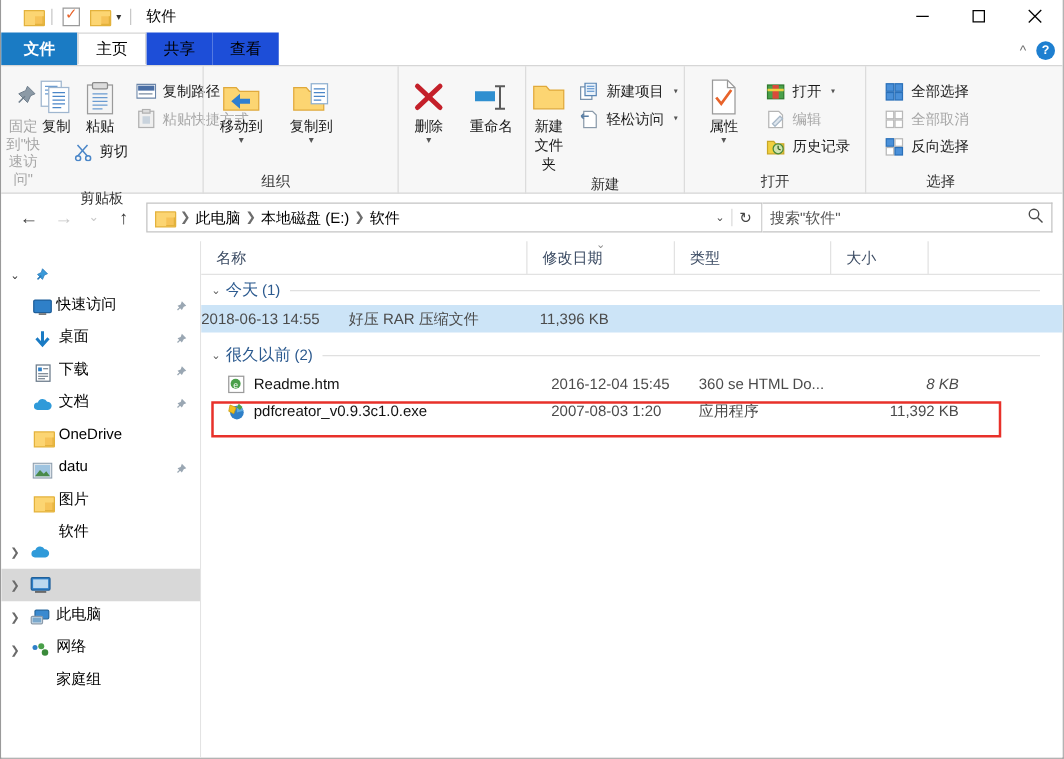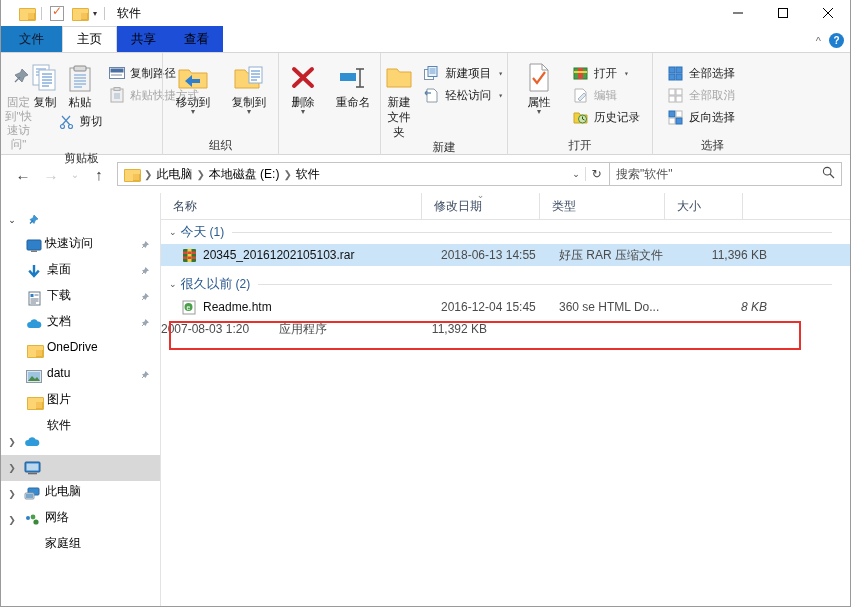--- a/index.html
+++ b/index.html
@@ -52,21 +52,21 @@
 
   
   .tabbar {
     height:26px; flex:0 0 26px; display:flex; align-items:flex-end;
     background:#fff; position:relative;
   }
   .tab {
     height:26px; padding:0 14px; display:flex; align-items:center;
     font-size:12.5px; color:#000; background:#1d4ed8;
   }
-  .tab.file { background:#1a7bc4; color:#0f172a; font-weight:400; padding:0 18px;}
+  .tab.file { background:#1a7bc4; color:#ffffff; font-weight:700; padding:0 18px;}
   .tab.active { background:#fff; border:1px solid #d6d6d6; border-bottom:1px solid #fff;
                 position:relative; z-index:3; }
   .tabbar-right { position:absolute; right:6px; bottom:4px; display:flex; align-items:center; gap:8px;}
   .chev-up { color:#6f6f6f; font-size:11px; }
   .help-ico {
     width:15px; height:15px; border-radius:50%; background:#1e7fd0; color:#fff;
     font-size:10px; display:flex; align-items:center; justify-content:center; font-weight:bold;
   }
 
   
@@ -329,21 +329,21 @@
                 </g>
             </svg>
           </div>
           <div class="bl">复制到</div>
           <div class="caret">▾</div>
         </div>
       </div>
       <div class="rg-label">组织</div>
     </div>
 
-    <div class="rgroup" style="width:102px; border-left:1px solid #dcdcdc;">
+    <div class="rgroup" style="width:102px; border-left:1px solid #dcdcdc;margin-left:40px;">
       <div class="rg-body">
         <div class="bigbtn" style="width:48px;">
           <div class="bi">
             <svg width="28" height="26" viewBox="0 0 28 26">
               <line x1="5" y1="4" x2="23" y2="21" stroke="#c4202a" stroke-width="4" stroke-linecap="round"></line>
               <line x1="23" y1="4" x2="5" y2="21" stroke="#c4202a" stroke-width="4" stroke-linecap="round"></line>
             </svg>
           </div>
           <div class="bl">删除</div>
           <div class="caret">▾</div>
@@ -712,33 +712,20 @@
       </div>
 
       <div class="grouphdr">
         <span class="gchev">⌄</span>
         <span class="gname">今天</span>
         <span class="gcount">(1)</span>
         <span class="gline"></span>
       </div>
 
       <div class="frow sel">
-        <div class="fname" style="width:280px;">
-          <span class="fico">
-            <svg width="15" height="15" viewBox="0 0 15 15">
-              <rect x="1" y="1" width="13" height="13" rx="1" fill="#2f7a2f"></rect>
-              <rect x="1" y="3.5" width="13" height="2.5" fill="#d94a3a"></rect>
-              <rect x="1" y="8.5" width="13" height="2.5" fill="#d94a3a"></rect>
-              <rect x="5.5" y="1" width="4" height="13" fill="#f0d040"></rect>
-              <rect x="5.5" y="3.5" width="4" height="2.5" fill="#d94a3a"></rect>
-              <rect x="5.5" y="8.5" width="4" height="2.5" fill="#d94a3a"></rect>
-            </svg>
-          </span>
-          <span>20345_20161202105103.rar</span>
-        </div>
         <div class="fdate" style="width:118px;">2018-06-13 14:55</div>
         <div class="ftype" style="width:130px;">好压 RAR 压缩文件</div>
         <div class="fsize" style="width:78px;">11,396 KB</div>
       </div>
 
       <div class="grouphdr" style="margin-top:6px;">
         <span class="gchev">⌄</span>
         <span class="gname">很久以前</span>
         <span class="gcount">(2)</span>
         <span class="gline"></span>
@@ -754,20 +741,31 @@
             </svg>
           </span>
           <span>Readme.htm</span>
         </div>
         <div class="fdate" style="width:118px;">2016-12-04 15:45</div>
         <div class="ftype" style="width:130px;">360 se HTML Do...</div>
         <div class="fsize" style="width:78px;font-style:italic;">8 KB</div>
       </div>
 
       <div class="frow">
+        <div class="fname" style="width:280px;">
+          <span class="fico">
+            <svg width="15" height="15" viewBox="0 0 15 15">
+              <circle cx="7.5" cy="8" r="5.5" fill="#2f80c8"></circle>
+              <path d="M7.5 2.5 a5.5 5.5 0 0 1 5.3 4 l-5.3 1.5 z" fill="#5aa9e0"></path>
+              <path d="M2 2 L7 4 L5 9 L1 7 Z" fill="#f0c020" stroke="#c79a10" stroke-width="0.6"></path>
+              <path d="M9 1 L12 3.5 L10 6 L7.5 4 Z" fill="#4aa04a"></path>
+            </svg>
+          </span>
+          <span>pdfcreator_v0.9.3c1.0.exe</span>
+        </div>
         <div class="fdate" style="width:118px;">2007-08-03 1:20</div>
         <div class="ftype" style="width:130px;">应用程序</div>
         <div class="fsize" style="width:78px;">11,392 KB</div>
       </div>
 
       <div class="redbox" style="left:8px; top:128px; width:632px; height:29px;"></div>
 
     </div>
   </div>
 </div>

